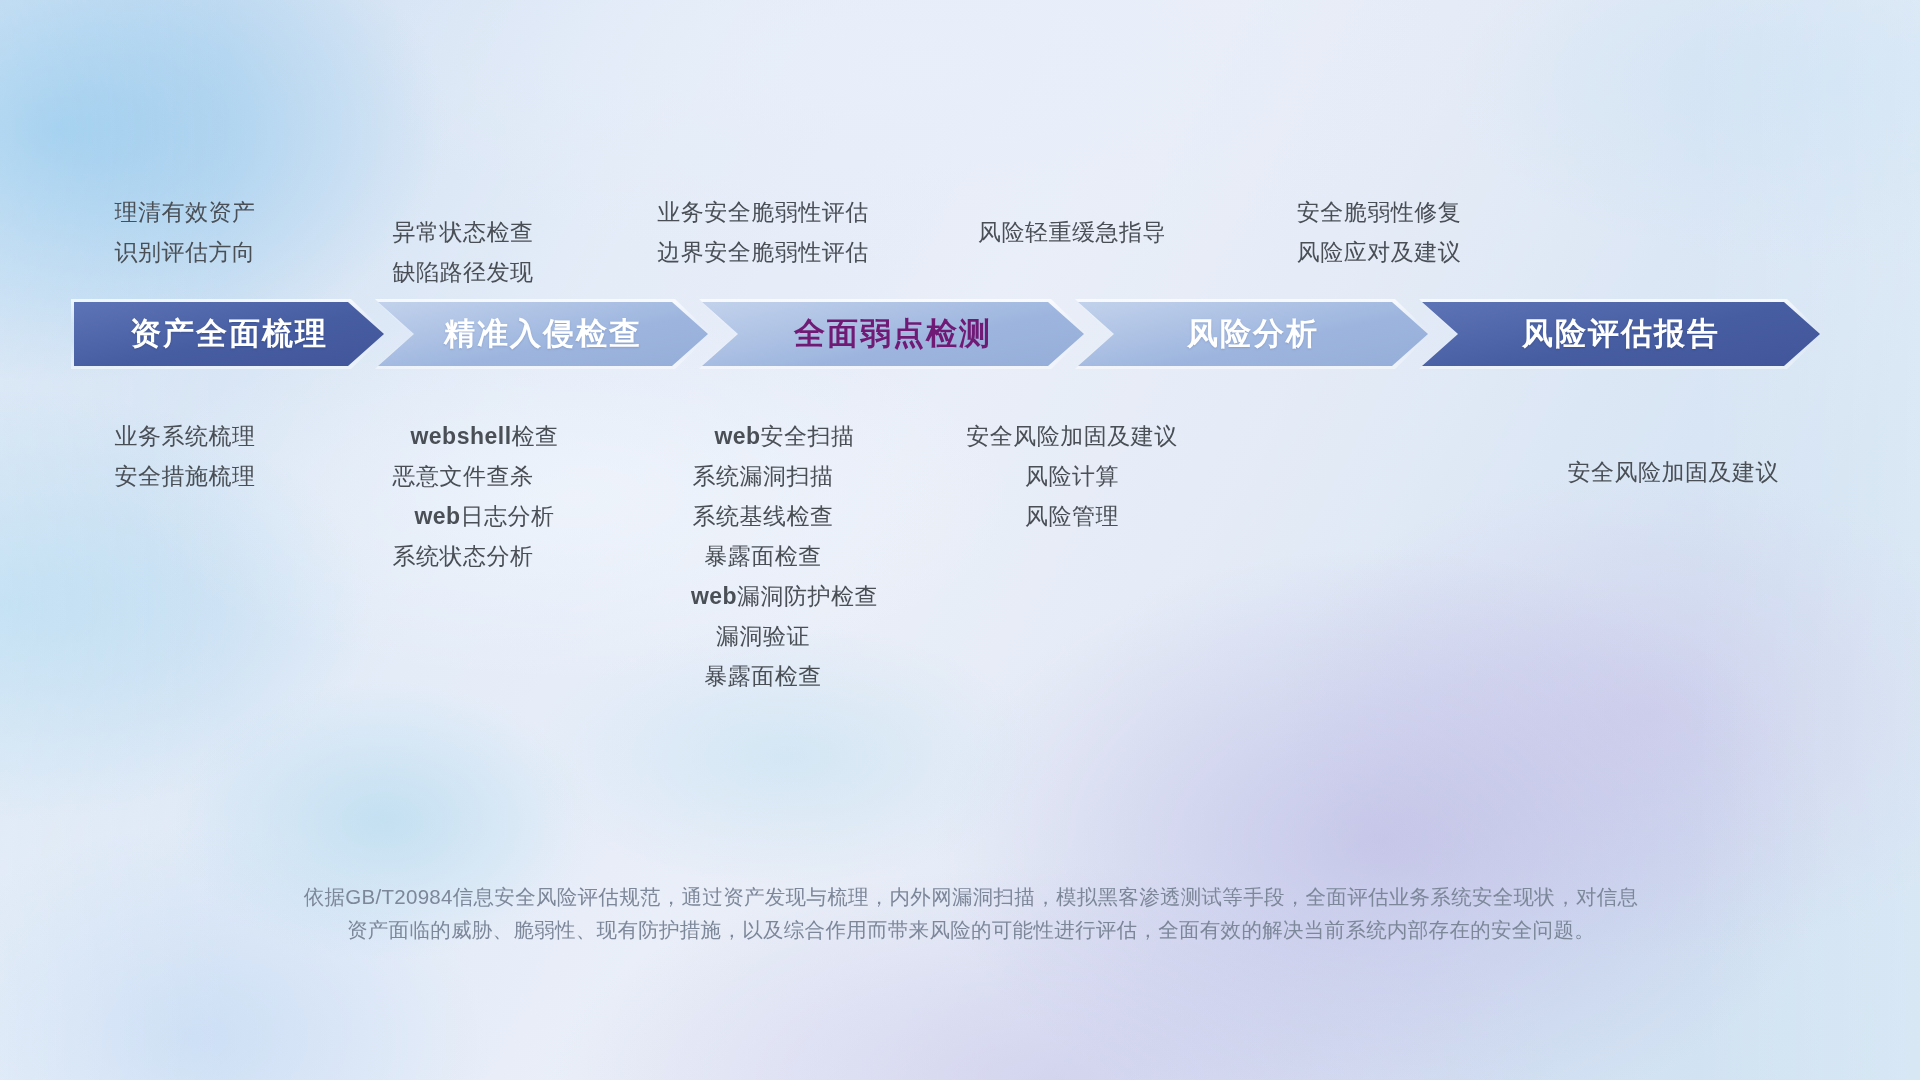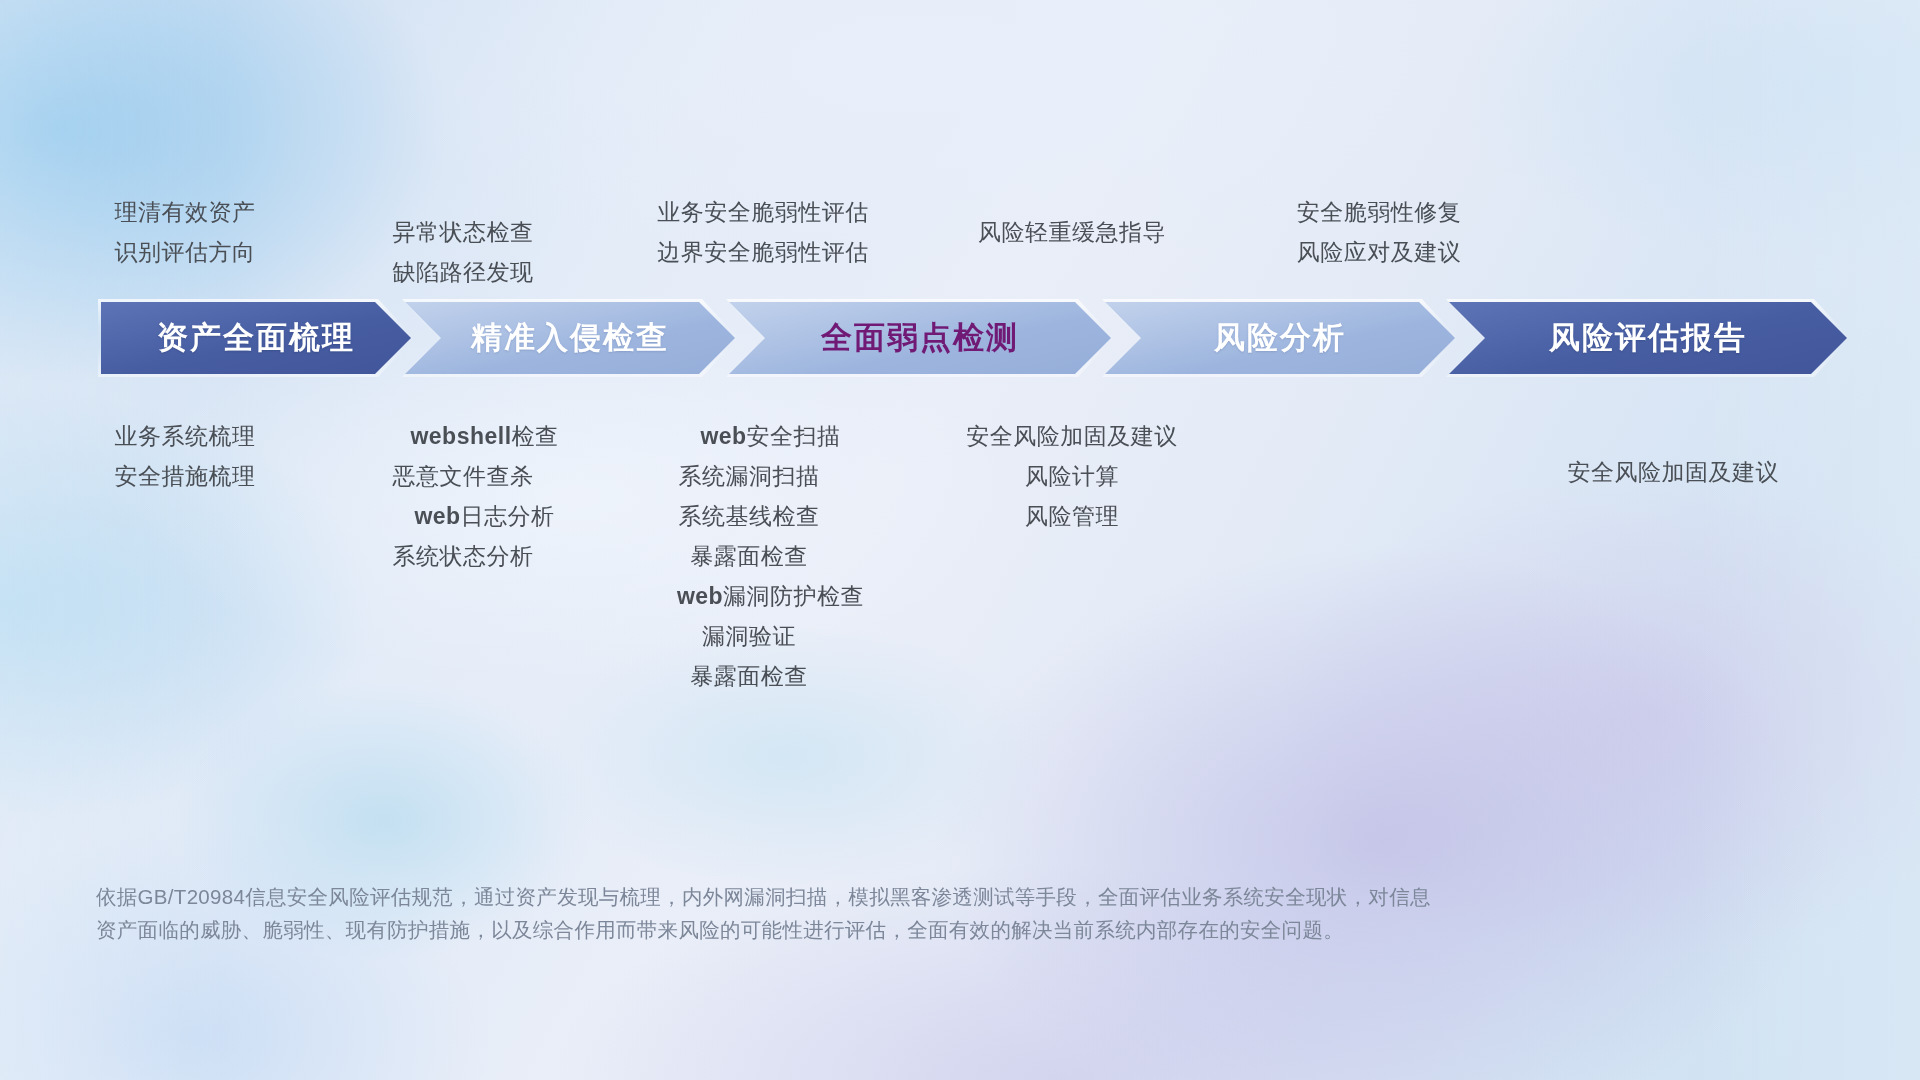--- a/index.html
+++ b/index.html
@@ -61,22 +61,22 @@
   }
   .col-top { top:192px; }
   .col-bot { top:416px; }
   .col-bot .ln { margin-bottom:0px; }
   .ln { display:block; }
   .ln b { font-weight:700;margin-left:43px; }
 
   
   #band { position:absolute; left:74px; top:302px; width:1746px; height:80px; }
   .arrow {
-    position:absolute; top:0; height:72px;
-    display:flex; align-items:center; justify-content:center;margin-left:27px;
+    position:absolute; top:0; height:64px;
+    display:flex; align-items:center; justify-content:center;
   }
   .arrow .shape { position:absolute; inset:0; }
   .arrow .lbl {
     position:relative; z-index:3;
     font-size:31px; font-weight:700; letter-spacing:2px;
     white-space:nowrap;
   }
   .dark  .lbl { color:#ffffff; text-shadow:0 1px 2px rgba(38,56,104,.35); }
   .light .lbl { color:#ffffff; text-shadow:0 1px 2px rgba(90,110,160,.30); }
   .navy  .lbl { color:#701a75;font-family:Liberation Serif, serif; }
@@ -146,21 +146,21 @@
   <div class="col-bot" id="bot-1" style="left: -215px; width: 800px; text-align: center;">
       <span class="ln">业务系统梳理</span>
       <span class="ln">安全措施梳理</span>
     </div>
   <div class="col-bot" id="bot-2" style="left: 63px; width: 800px; text-align: center;">
       <span class="ln"><b>webshell</b>检查</span>
       <span class="ln">恶意文件查杀</span>
       <span class="ln"><b>web</b>日志分析</span>
       <span class="ln">系统状态分析</span>
     </div>
-  <div class="col-bot" id="bot-3" style="left: 349px; width: 800px; text-align: center;">
+  <div class="col-bot" id="bot-3" style="left: 363px; width: 800px; text-align: center;">
       <span class="ln"><b>web</b>安全扫描</span>
       <span class="ln">系统漏洞扫描</span>
       <span class="ln">系统基线检查</span>
       <span class="ln">暴露面检查</span>
       <span class="ln"><b>web</b>漏洞防护检查</span>
       <span class="ln">漏洞验证</span>
       <span class="ln">暴露面检查</span>
     </div>
   <div class="col-bot" id="bot-4" style="left: 672px; width: 800px; text-align: center;">
       <span class="ln">安全风险加固及建议</span>
@@ -173,15 +173,15 @@
 
   <div id="footer">
     <div class="fl">依据GB/T20984信息安全风险评估规范，通过资产发现与梳理，内外网漏洞扫描，模拟黑客渗透测试等手段，全面评估业务系统安全现状，对信息</div>
     <div class="fl">资产面临的威胁、脆弱性、现有防护措施，以及综合作用而带来风险的可能性进行评估，全面有效的解决当前系统内部存在的安全问题。</div>
   </div>
 </div>
 
 <style>
   #footer {
     position:absolute; left:96px; top:880px; width:1750px;
-    color:#7c8799; font-size:20.5px; line-height:33px; letter-spacing:.3px;
+    color:#7c8799; font-size:20.5px; line-height:33px; letter-spacing:.3px;text-align:center;
   }
 </style>
 
 </body></html>

